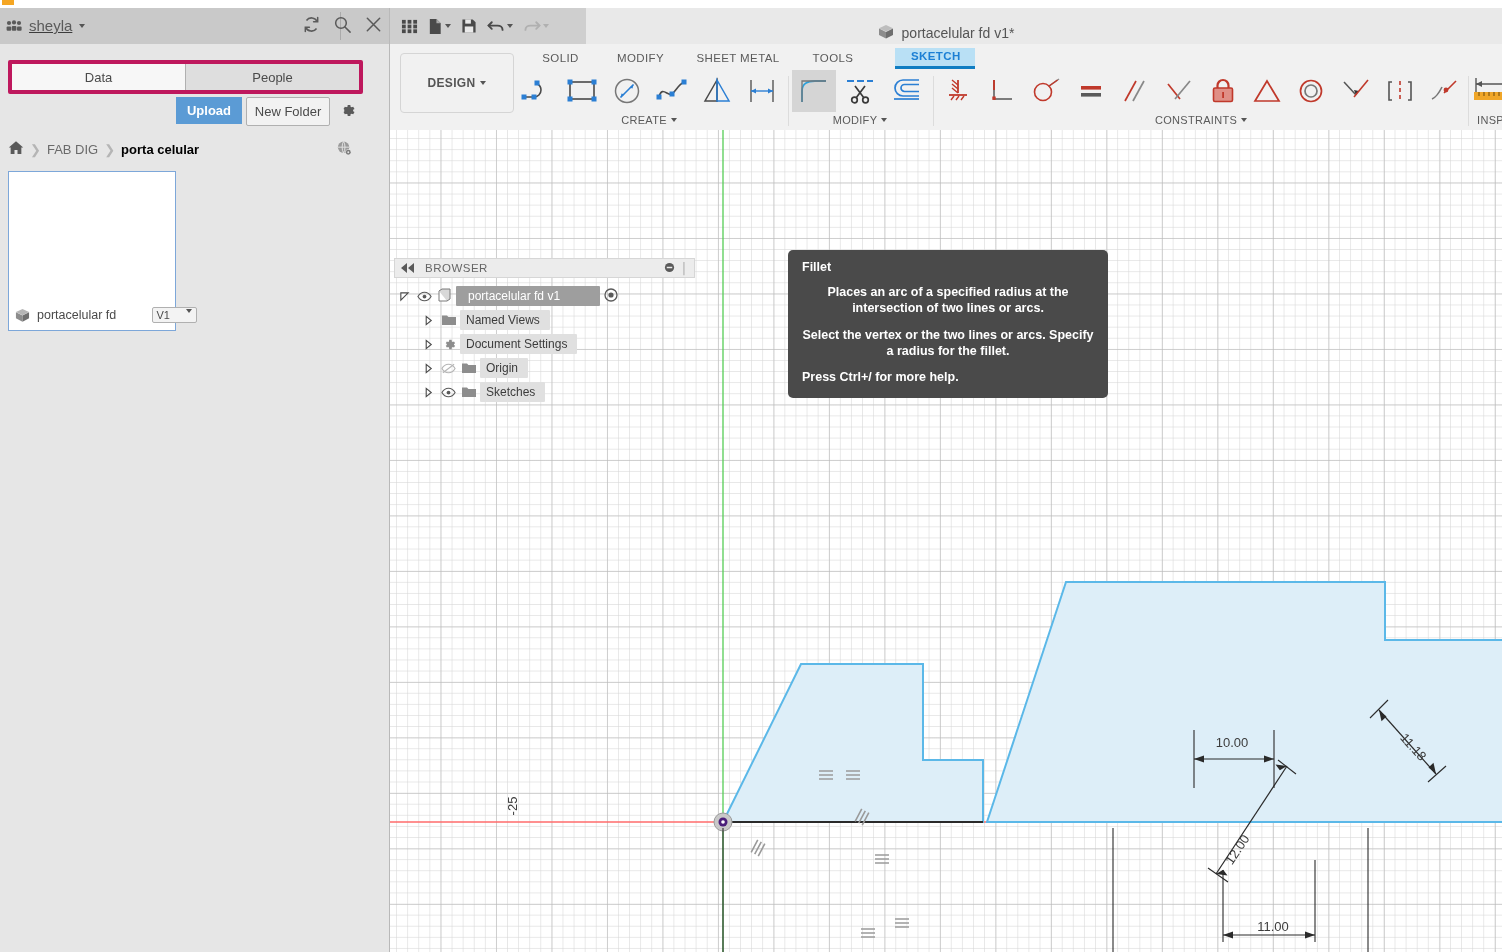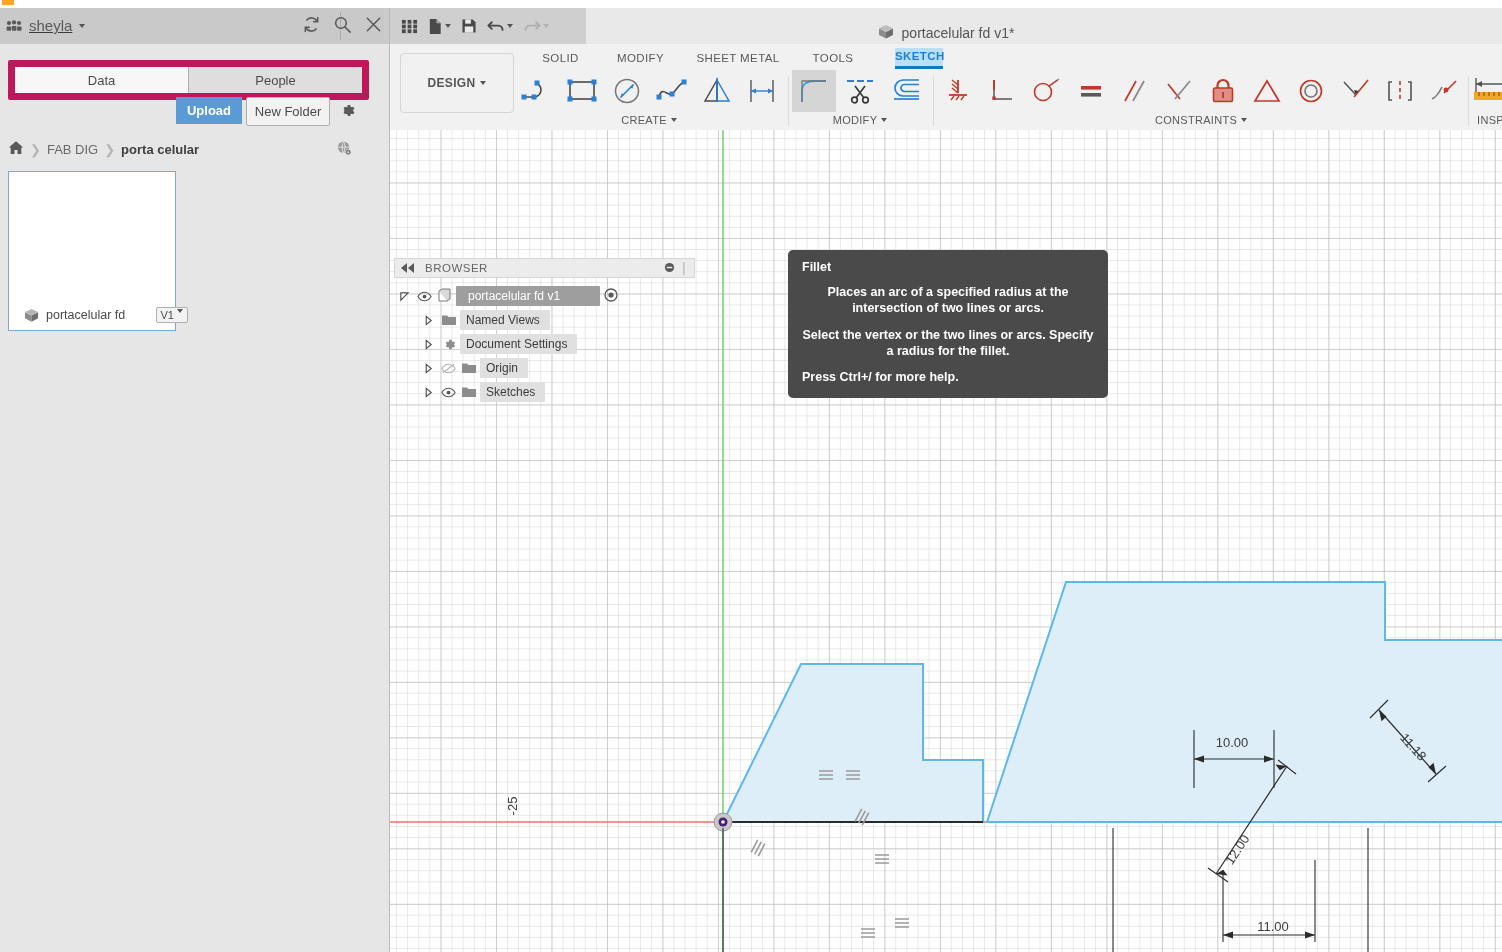--- a/index.html
+++ b/index.html
@@ -16,58 +16,58 @@
   
   #data-panel{position:absolute;left:0;top:8px;width:389px;height:944px;background:#e6e6e6;border-right:1px solid #b9b9b9;}
   #dp-header{position:absolute;left:0;top:0;width:389px;height:36px;background:#c9c9c9;}
   #dp-user{position:absolute;left:6px;top:9px;display:flex;align-items:center;gap:7px;text-decoration:underline;}
   #dp-user .lbl{font-size:15px;color:#5a5a5a;}
   .people-icon{display:block;width:16px;height:14px;position:relative;}
   #dp-header-actions{position:absolute;right:6px;top:7px;display:flex;gap:12px;align-items:center;}
   #dp-header-actions svg{display:block;}
   #dp-divider{position:absolute;right:48px;top:4px;width:1px;height:28px;background:#aaa;}
 
-  #dp-tabs{position:absolute;left:8px;top:52px;width:347px;height:26px;display:flex;border:7px solid #be185d;border-radius:2px;overflow:hidden;background:#dedede;}
+  #dp-tabs{position:absolute;left:8px;top:52px;width:347px;height:26px;display:flex;border:4px solid #be185d;border-radius:2px;overflow:hidden;background:#dedede;}
   #dp-tabs .tab{flex:1;display:flex;align-items:center;justify-content:center;font-size:13px;color:#4a4a4a;border-right:1px solid #b0b0b0;}
   #dp-tabs .tab:last-child{border-right:none;}
   #dp-tabs .tab.active{background:#f7f7f7;}
 
   #dp-actions{position:absolute;left:0;top:89px;width:389px;height:30px;}
   #upload-btn{position:absolute;left:176px;top:0;width:66px;height:27px;background:#5b9bd5;color:#fff;font-size:13px;font-weight:bold;display:flex;align-items:center;justify-content:center;border-radius:0;}
   #newfolder-btn{position:absolute;left:246px;top:0;width:82px;height:27px;background:#f2f2f2;color:#4a4a4a;font-size:13px;display:flex;align-items:center;justify-content:center;border:1px solid #b0b0b0;border-radius:2px;}
   #dp-gear{position:absolute;left:338px;top:4px;}
 
   #breadcrumb{position:absolute;left:8px;top:131px;width:373px;height:20px;display:flex;align-items:center;gap:6px;font-size:13px;color:#666;}
   #breadcrumb .sep{color:#b5b5b5;font-size:13px;}
   #breadcrumb .crumb{color:#6a6a6a;}
-  #breadcrumb .crumb.current{color:#404040;font-weight:bold;}
+  #breadcrumb .crumb.current{color:#000000;font-weight:bold;}
   #bc-globe{position:absolute;right:36px;top:132px;}
 
   #file-card{position:absolute;left:8px;top:163px;width:166px;height:158px;background:#fff;border:1px solid #7da7d9;}
   #file-card .thumb{position:absolute;left:0;top:0;width:166px;height:128px;background:#fff;}
-  #file-card .foot{position:absolute;left:0;bottom:0;width:194px;height:30px;display:flex;align-items:center;padding:0 15px;box-sizing:border-box;gap:7px;}
+  #file-card .foot{position:absolute;left:0;bottom:0;width:194px;height:30px;display:flex;align-items:center;padding:0 6px;box-sizing:border-box;gap:7px;}
   #file-card .fname{font-size:12.5px;color:#4a4a4a;flex:1;}
-  #file-card .ver{font-size:11px;color:#4a4a4a;border:1px solid #b0b0b0;background:#f3f3f3;border-radius:2px;padding:1px 4px;display:flex;align-items:flex-start;gap:3px;}
+  #file-card .ver{font-size:11px;color:#4a4a4a;border:1px solid #b0b0b0;background:#f3f3f3;border-radius:2px;padding:1px 4px;display:flex;align-items:flex-start;gap:16px;}
   .cube-icon{display:inline-block;width:15px;height:15px;}
 
   
   #app{position:absolute;left:390px;top:8px;width:1112px;height:944px;background:#f1f1f1;}
 
   
   #app-titlebar{position:absolute;left:0;top:0;width:1112px;height:36px;background:#e9e9e9;}
   #qat{position:absolute;left:0;top:0;width:196px;height:36px;background:#cfcfcf;display:flex;align-items:center;gap:4px;padding-left:8px;box-sizing:border-box;}
   .qat-btn{display:flex;align-items:center;gap:2px;padding:2px 3px;cursor:default;}
   .caret{width:0;height:0;border-left:3.5px solid transparent;border-right:3.5px solid transparent;border-top:4px solid #555;display:inline-block;}
   #doc-title{position:absolute;left:0;top:7px;width:1112px;height:36px;display:flex;align-items:center;justify-content:center;gap:8px;font-size:14px;color:#555;pointer-events:none;}
 
   
   #ribbon{position:absolute;left:0;top:36px;width:1112px;height:86px;background:#f1f1f1;border-bottom:1px solid #d0d0d0;}
   #design-btn{position:absolute;left:10px;top:9px;width:112px;height:58px;border:1px solid #d5d5d5;border-radius:4px;background:#f1f1f1;display:flex;align-items:center;justify-content:center;gap:5px;font-size:12px;font-weight:bold;color:#555;letter-spacing:.3px;}
   .tablabel{font-size:11.5px;color:#5a5a5a;letter-spacing:.4px;text-align:center;position:absolute;top:8px;}
-  .tablabel.active{color:#1c7fd4;background:#b9e0f5;font-weight:bold;padding:2px 0 4px;border-bottom:3px solid #0f7dc2;top:4px;}
+  .tablabel.active{color:#1c7fd4;background:#b9e0f5;font-weight:bold;padding:2px 16px 4px;border-bottom:3px solid #0f7dc2;top:4px;}
 
   .grp{position:absolute;top:26px;height:58px;}
   .grp .icons{display:flex;align-items:flex-start;gap:2px;height:42px;}
   .grp .icons .ic{width:44px;height:42px;display:flex;align-items:center;justify-content:center;}
   .grp .icons .ic.sel{background:#d5d5d5;}
   .grp .glabel{font-size:11px;color:#5a5a5a;text-align:center;margin-top:2px;display:flex;align-items:center;justify-content:center;gap:4px;letter-spacing:.3px;}
   .gsep{position:absolute;top:32px;width:1px;height:50px;background:#dcdcdc;}
 
   
   #canvas{position:absolute;left:0;top:122px;width:1112px;height:822px;overflow:hidden;

